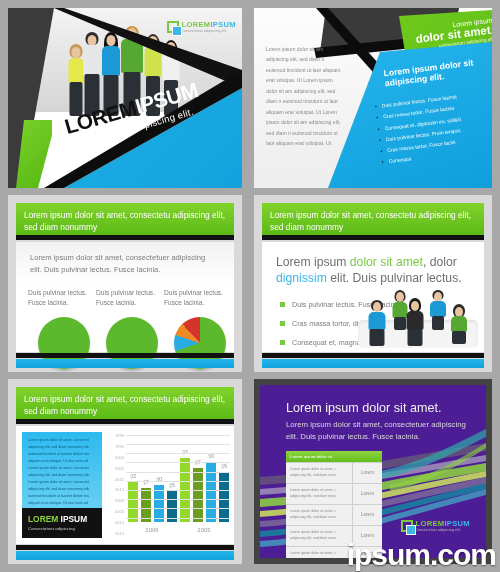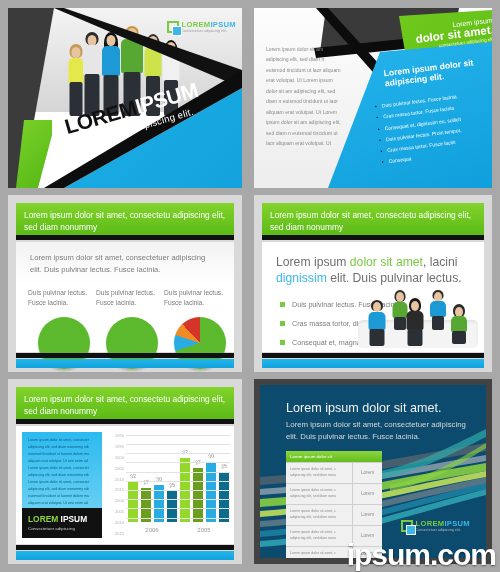--- a/index.html
+++ b/index.html
@@ -173,21 +173,21 @@
   .s5 .bars { position:absolute; left:0; right:0; bottom:0; top:0; display:flex; align-items:flex-end; }
   .s5 .grp { flex:1; display:flex; align-items:flex-end; justify-content:center; gap:3px; height:100%; }
   .s5 .bar { width:10px; position:relative; }
   .s5 .bar span { position:absolute; top:-9px; left:50%; transform:translateX(-50%) rotate(-12deg);
                   font-size:5.4px; color:#8f8f8f; }
   .s5 .xax { position:absolute; left:18px; right:0; bottom:0; height:14px; display:flex; }
   .s5 .xax div { flex:1; text-align:center; font-size:6px; color:#9a9a9a; padding-top:3px; }
 
   
   .s6 { background:#434343; }
-  .s6 .inner { position:absolute; inset:6px; background:#0c4a6e; overflow:hidden; }
+  .s6 .inner { position:absolute; inset:6px; background:#4c1d95; overflow:hidden; }
   .s6 .ribbons { position:absolute; inset:0; }
   .s6 .h1 { position:absolute; left:26px; top:16px; font-size:12.6px; color:#f1f1f1; }
   .s6 .p  { position:absolute; left:26px; top:34px; right:20px; font-size:7.8px;
             line-height:1.55; color:#d8d8d8; }
   .s6 .tbl { position:absolute; left:26px; top:66px; width:96px; }
   .s6 .tbl .th { background:linear-gradient(180deg,#8ed63f,#63bd1c); color:#fff;
                  font-size:4.4px; padding:3px 4px; }
   .s6 .tbl .tr { display:flex; background:#f0f0f0; border-top:1px solid #cfcfcf; }
   .s6 .tbl .c1 { flex:1; font-size:3.5px; line-height:1.7; color:#8b8b8b; padding:4px 4px; }
   .s6 .tbl .c2 { width:30px; border-left:1px solid #cfcfcf; font-size:4.6px; color:#8b8b8b;
@@ -327,21 +327,21 @@
       </div>
     </div>
     <div class="footbar"></div>
     <div class="footblue"></div>
   </div>
 
   <div class="slide s4">
     <div class="hdr">Lorem ipsum dolor sit amet, consectetu adipiscing elit, sed diam nonummy</div>
     <div class="hdrbar"></div>
     <div class="body-white">
-      <div class="h2"><span>Lorem ipsum </span><span class="g">dolor sit amet</span><span>, lacini </span><span class="b">dignissim</span><span> elit. Duis pulvinar lectus.</span></div>
+      <div class="h2"><span>Lorem ipsum </span><span class="g">dolor sit amet</span><span>, dolor </span><span class="b">dignissim</span><span> elit. Duis pulvinar lectus.</span></div>
       <ul>
         <li>Duis pulvinar lectus. Fusce lacinia.</li>
         <li>Cras massa tortor, dignissim.</li>
         <li>Consequat et, magna.</li>
       </ul>
       <div class="couch">
         <div class="sofa"></div>
         <div class="pp" style="left:14px; bottom:6px; width:22px; height:46px;">
           <div class="hair" style="top:0; width:12px; height:11px; background:#2c2c2c;"></div>
           <div class="head" style="top:2px; width:8px; height:10px;"></div>

